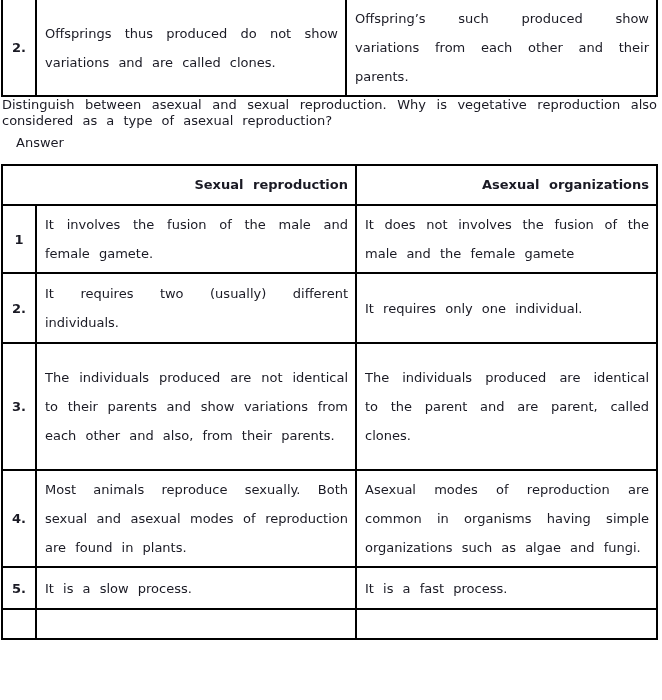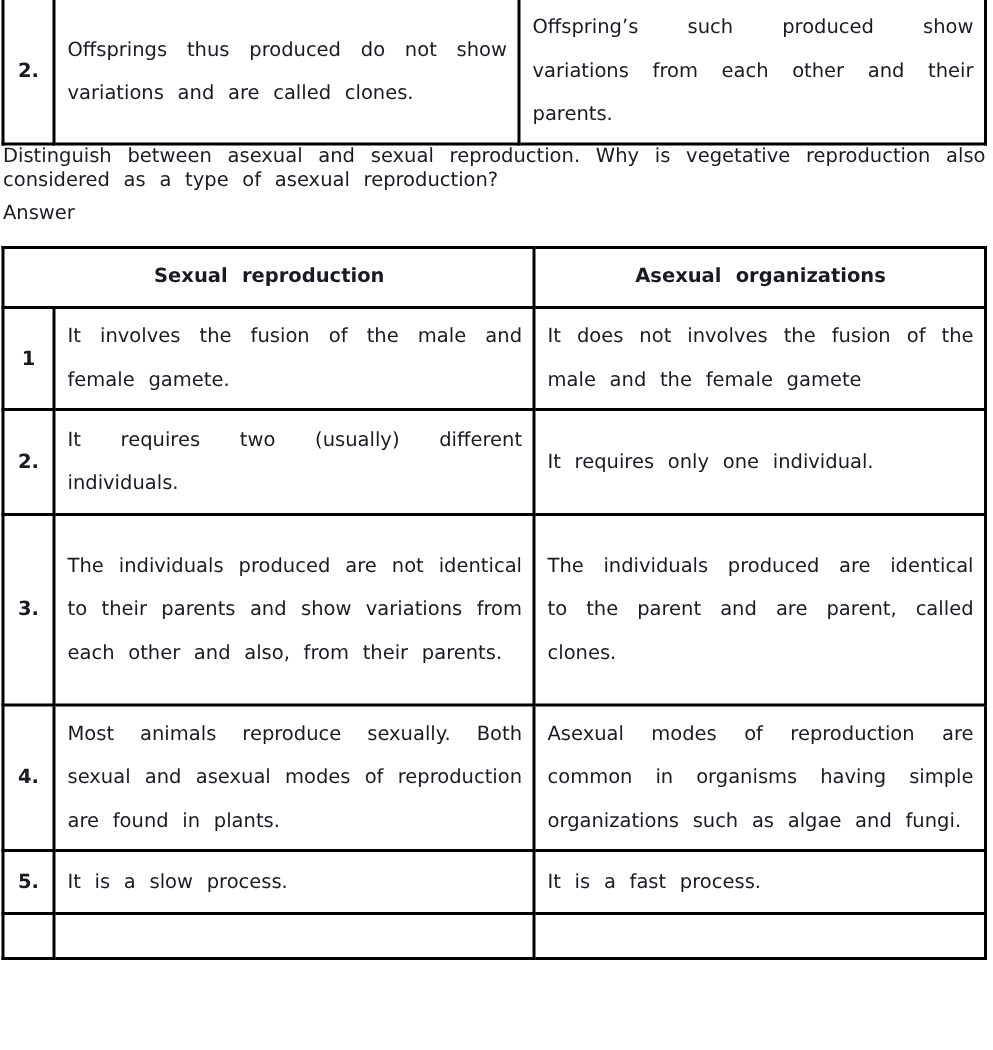--- a/index.html
+++ b/index.html
@@ -39,27 +39,27 @@
     color:#8a8a8a;
     line-height:18px;
   }
   .question-body{
     margin:0 2px 0 2px;
     width:655px;
     text-align:justify;
     line-height:16px;
   }
   .answer-label{
-    margin-left:2px;
+    margin-left:16px;
     line-height:28px;
   }
   
   .cmp-table{width:655px;margin:7px 0 0 1px;}
   .cmp-table th{
-    text-align:center;
+    text-align:right;
     font-weight:bold;
     line-height:20px;
     padding:4px 7px 4px 8px;
   }
   tr.h-head{height:40px;}
   tr.h-r1{height:68px;}
   tr.h-r2{height:70px;}
   tr.h-r3{height:127px;}
   tr.h-r4{height:97px;}
   tr.h-r5{height:42px;}

